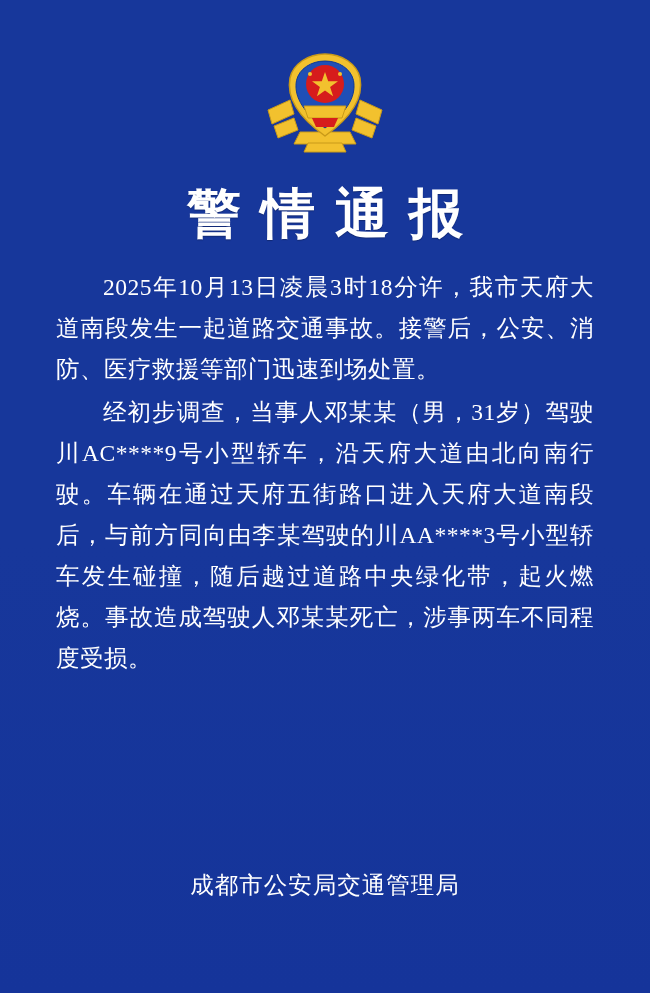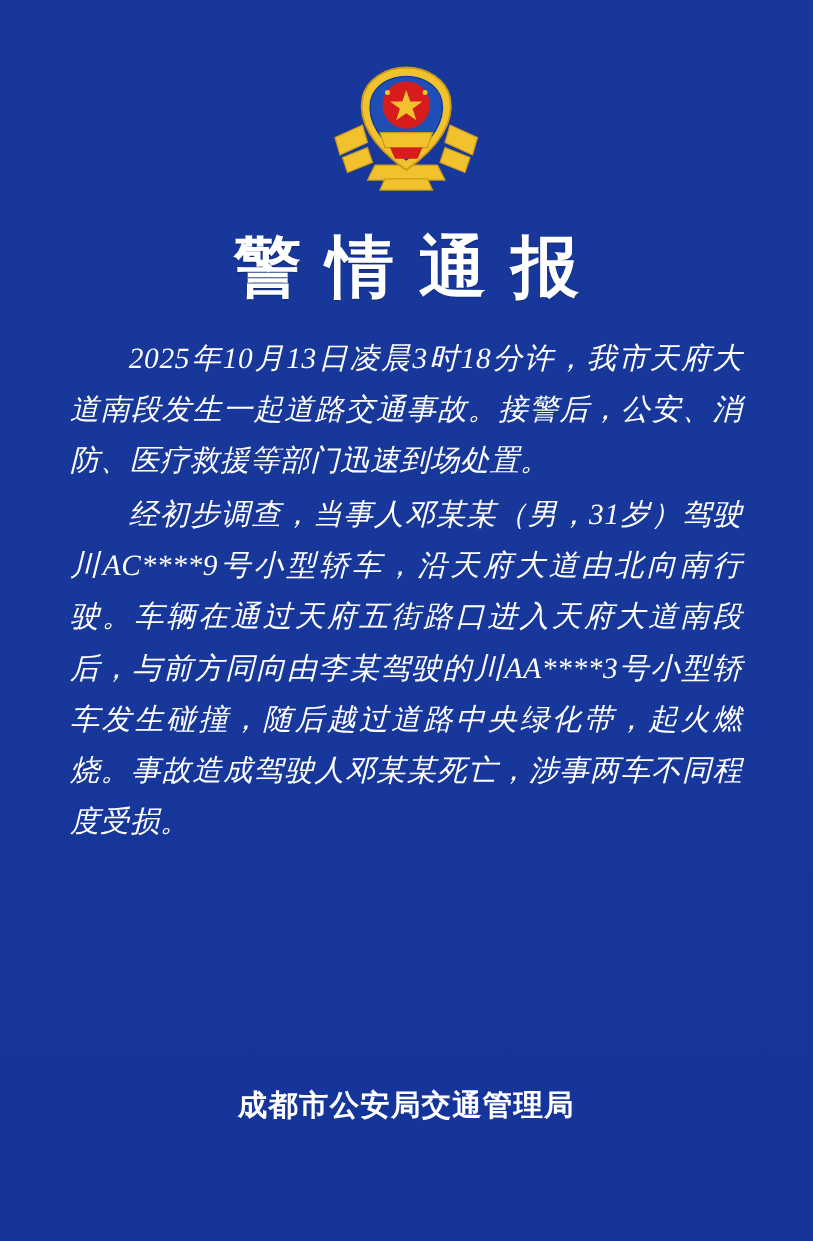--- a/index.html
+++ b/index.html
@@ -49,34 +49,32 @@
   }
   .para {
     font-size: 23.5px;
     line-height: 41px;
     text-align: justify;
     text-justify: inter-ideograph;
     text-indent: 2em;
     margin: 0 0 2px 0;
     color: #ffffff;
     letter-spacing: 0.5px;
-    font-style: italic;
   }
   .signature {
     position: absolute;
     left: 0;
     right: 0;
     bottom: 88px;
     text-align: center;
   }
   .sig-org {
     font-size: 23.5px;
     line-height: 40px;
     letter-spacing: 1px;
-    font-weight: bold;
   }
   .sig-date {
     font-size: 23.5px;
     line-height: 40px;
     letter-spacing: 1px;
   }
 </style>
 </head>
 <body>
 

